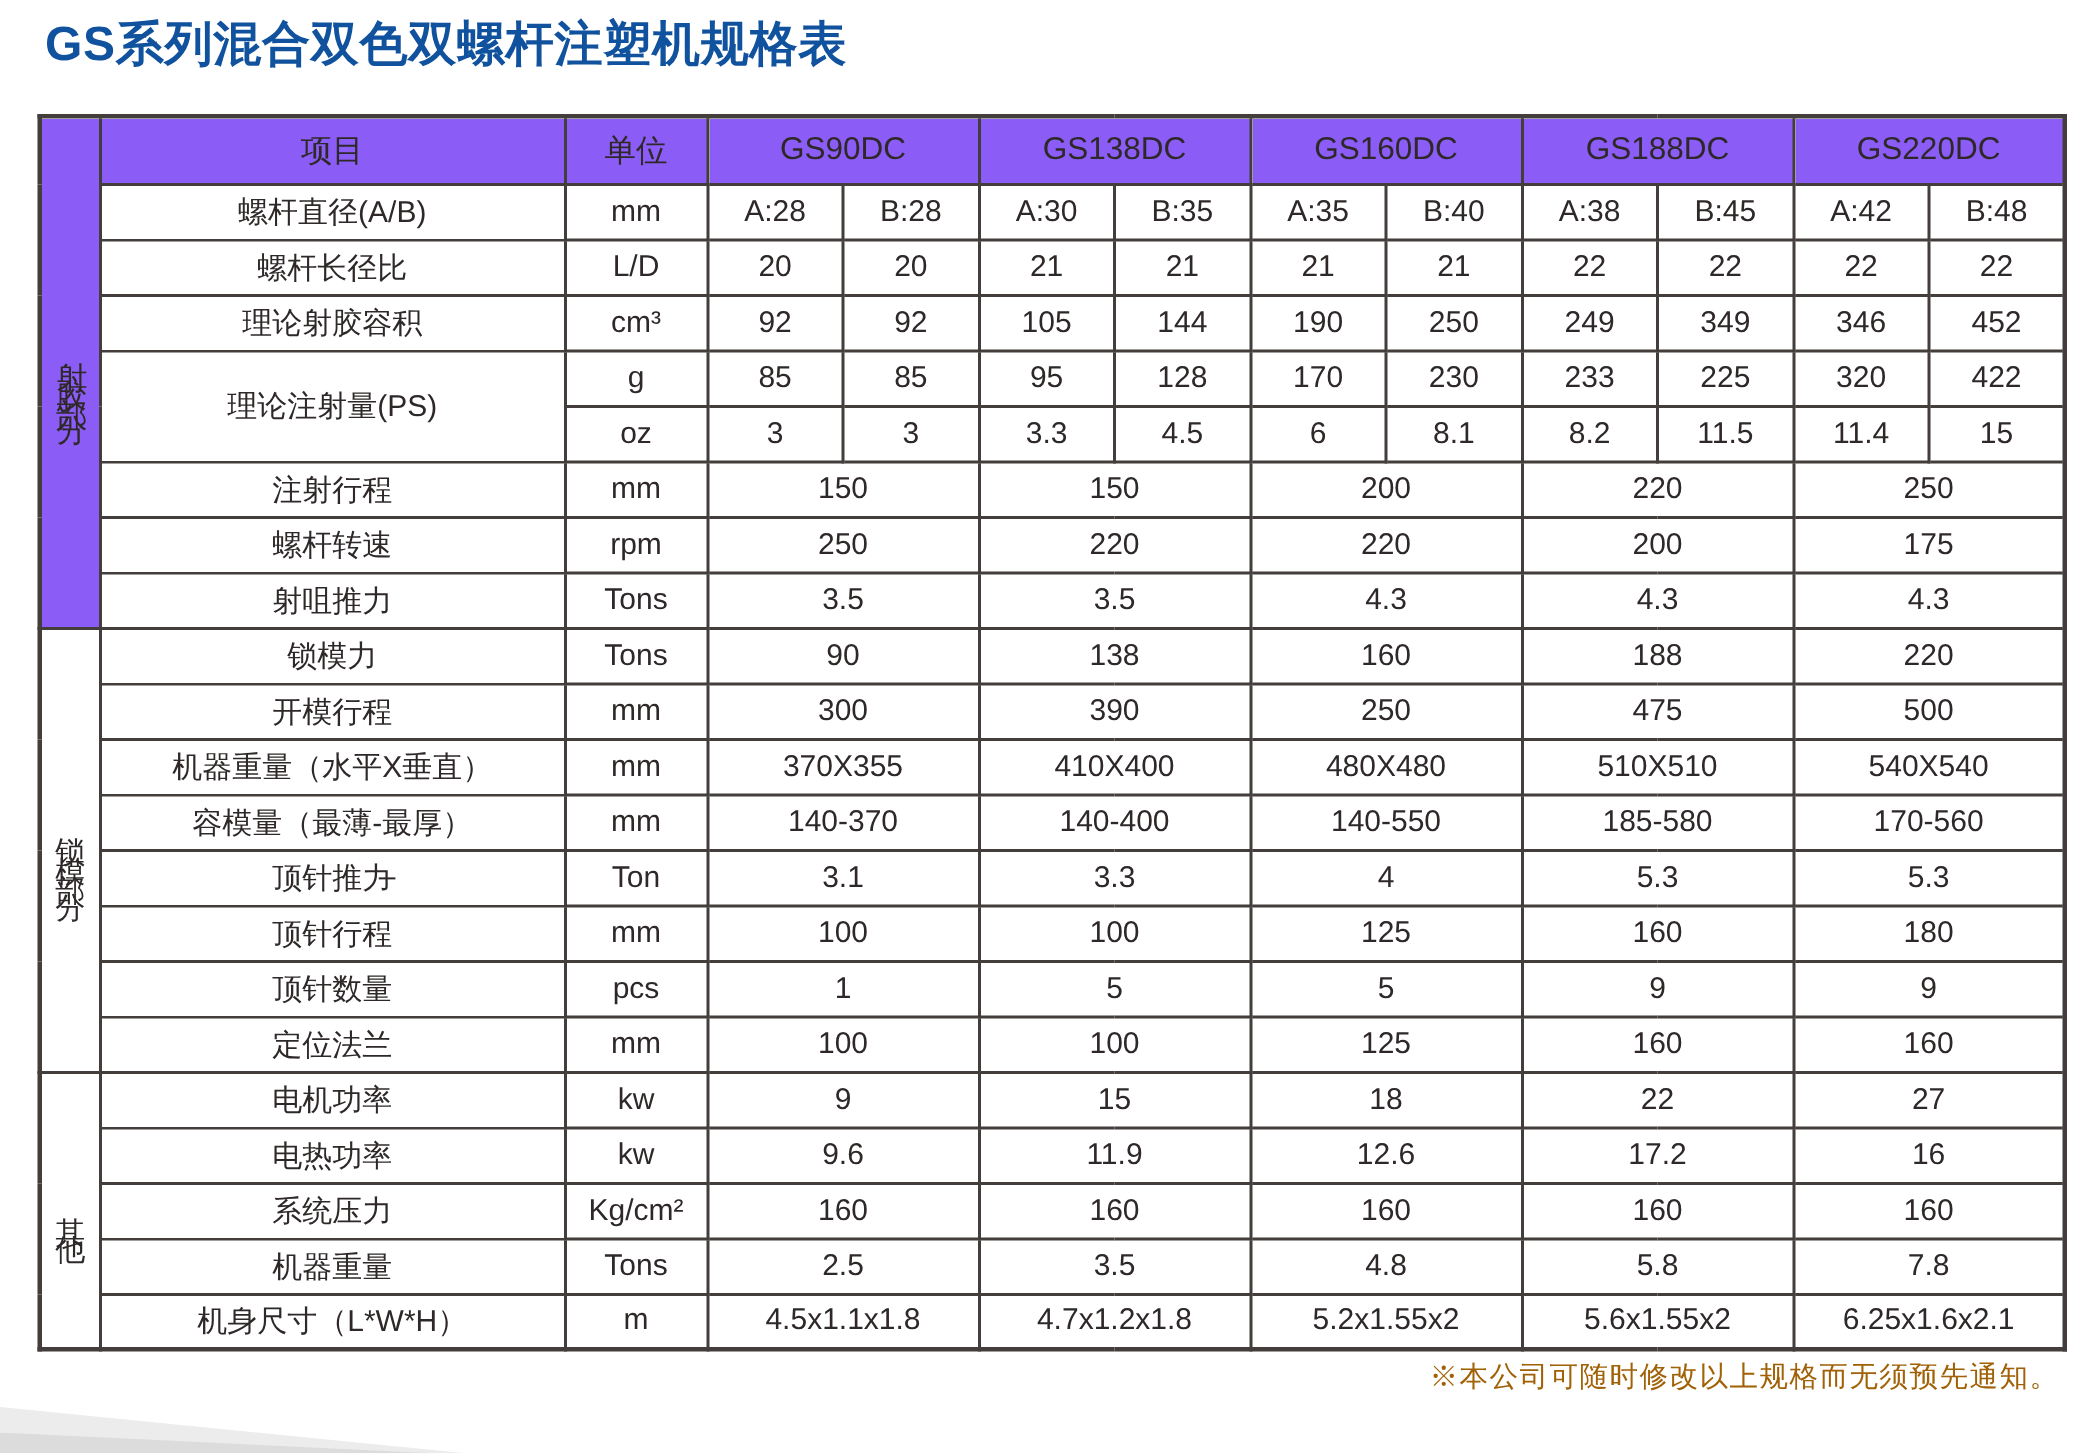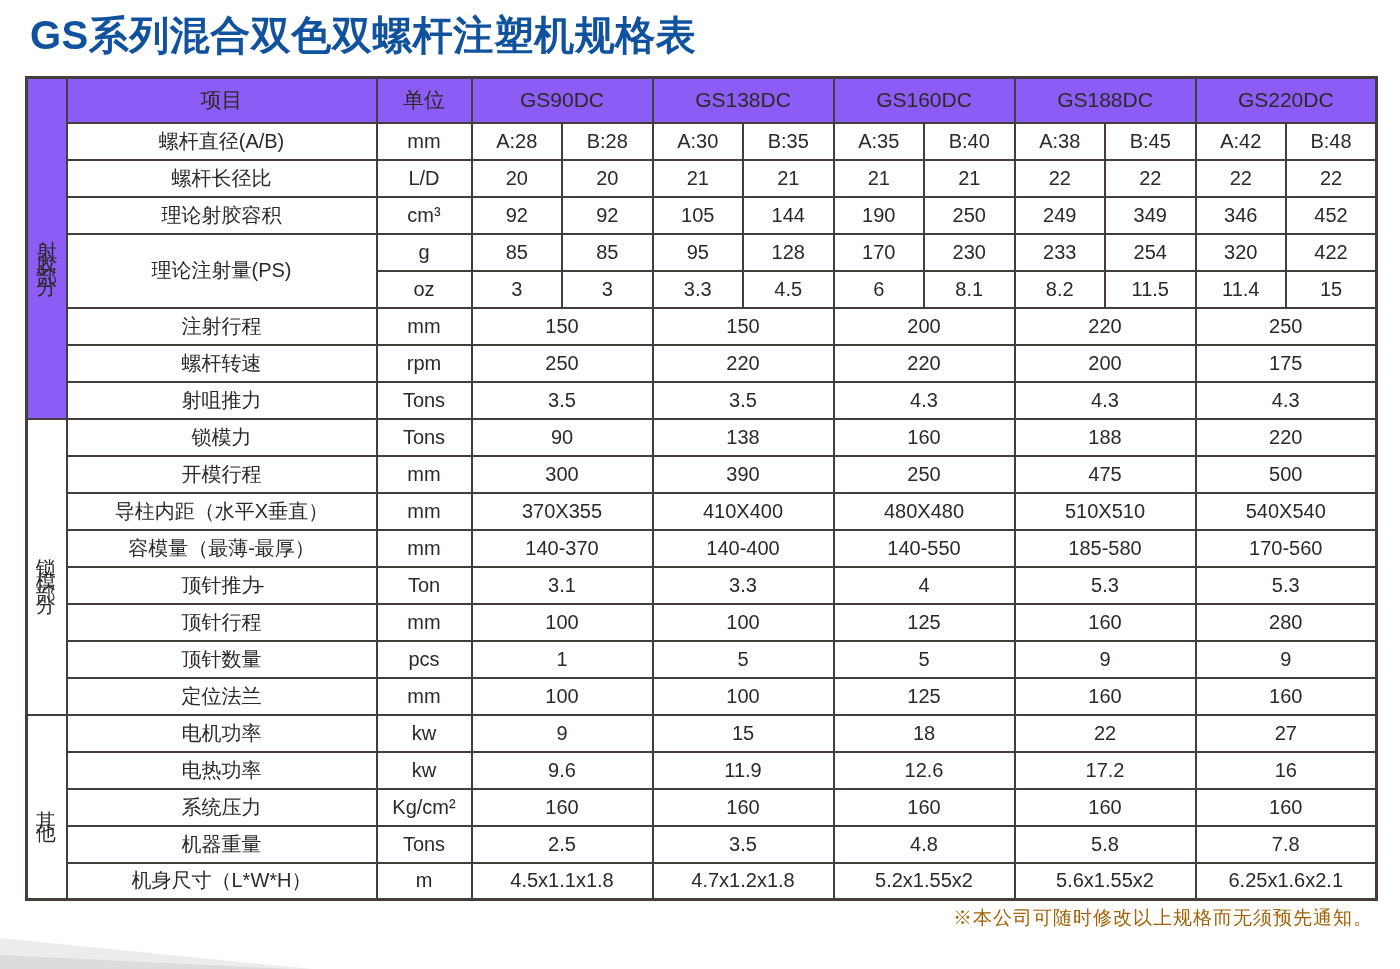--- a/index.html
+++ b/index.html
@@ -6,21 +6,21 @@
   body {
     width:1400px; height:969px;
     background:#ffffff;
     font-family:"Liberation Sans", sans-serif;
     color:#2e2928;
     position:relative;
     overflow:hidden;
   }
   .title {
     position:absolute; left:30px; top:8px;
-    font-size:40px; font-weight:bold;
+    font-size:32px; font-weight:bold;
     color:#11529e; letter-spacing:0.5px;
     margin:0; white-space:nowrap;
   }
   table.spec-table {
     position:absolute; left:25px; top:76px;
     width:1350px;
     border-collapse:collapse; table-layout:fixed;
     border:3px solid #433d3c;
   }
   table.spec-table td {
@@ -131,21 +131,21 @@
       <tr>
         <td class="label-cell" rowspan="2"><span>理论注射量(PS)</span></td>
         <td>g</td>
         <td>85</td>
         <td>85</td>
         <td>95</td>
         <td>128</td>
         <td>170</td>
         <td>230</td>
         <td>233</td>
-        <td>254</td>
+        <td>225</td>
         <td>320</td>
         <td>422</td>
       </tr>
       <tr>
         <td>oz</td>
         <td>3</td>
         <td>3</td>
         <td>3.3</td>
         <td>4.5</td>
         <td>6</td>
@@ -195,21 +195,21 @@
       <tr>
         <td class="label-cell"><span>开模行程</span></td>
         <td>mm</td>
         <td colspan="2">300</td>
         <td colspan="2">390</td>
         <td colspan="2">250</td>
         <td colspan="2">475</td>
         <td colspan="2">500</td>
       </tr>
       <tr>
-        <td class="label-cell"><span>导柱内距（水平X垂直）</span></td>
+        <td class="label-cell"><span>机器重量（水平X垂直）</span></td>
         <td>mm</td>
         <td colspan="2">370X355</td>
         <td colspan="2">410X400</td>
         <td colspan="2">480X480</td>
         <td colspan="2">510X510</td>
         <td colspan="2">540X540</td>
       </tr>
       <tr>
         <td class="label-cell"><span>容模量（最薄-最厚）</span></td>
         <td>mm</td>
@@ -228,21 +228,21 @@
         <td colspan="2">5.3</td>
         <td colspan="2">5.3</td>
       </tr>
       <tr>
         <td class="label-cell"><span>顶针行程</span></td>
         <td>mm</td>
         <td colspan="2">100</td>
         <td colspan="2">100</td>
         <td colspan="2">125</td>
         <td colspan="2">160</td>
-        <td colspan="2">280</td>
+        <td colspan="2">180</td>
       </tr>
       <tr>
         <td class="label-cell"><span>顶针数量</span></td>
         <td>pcs</td>
         <td colspan="2">1</td>
         <td colspan="2">5</td>
         <td colspan="2">5</td>
         <td colspan="2">9</td>
         <td colspan="2">9</td>
       </tr>

